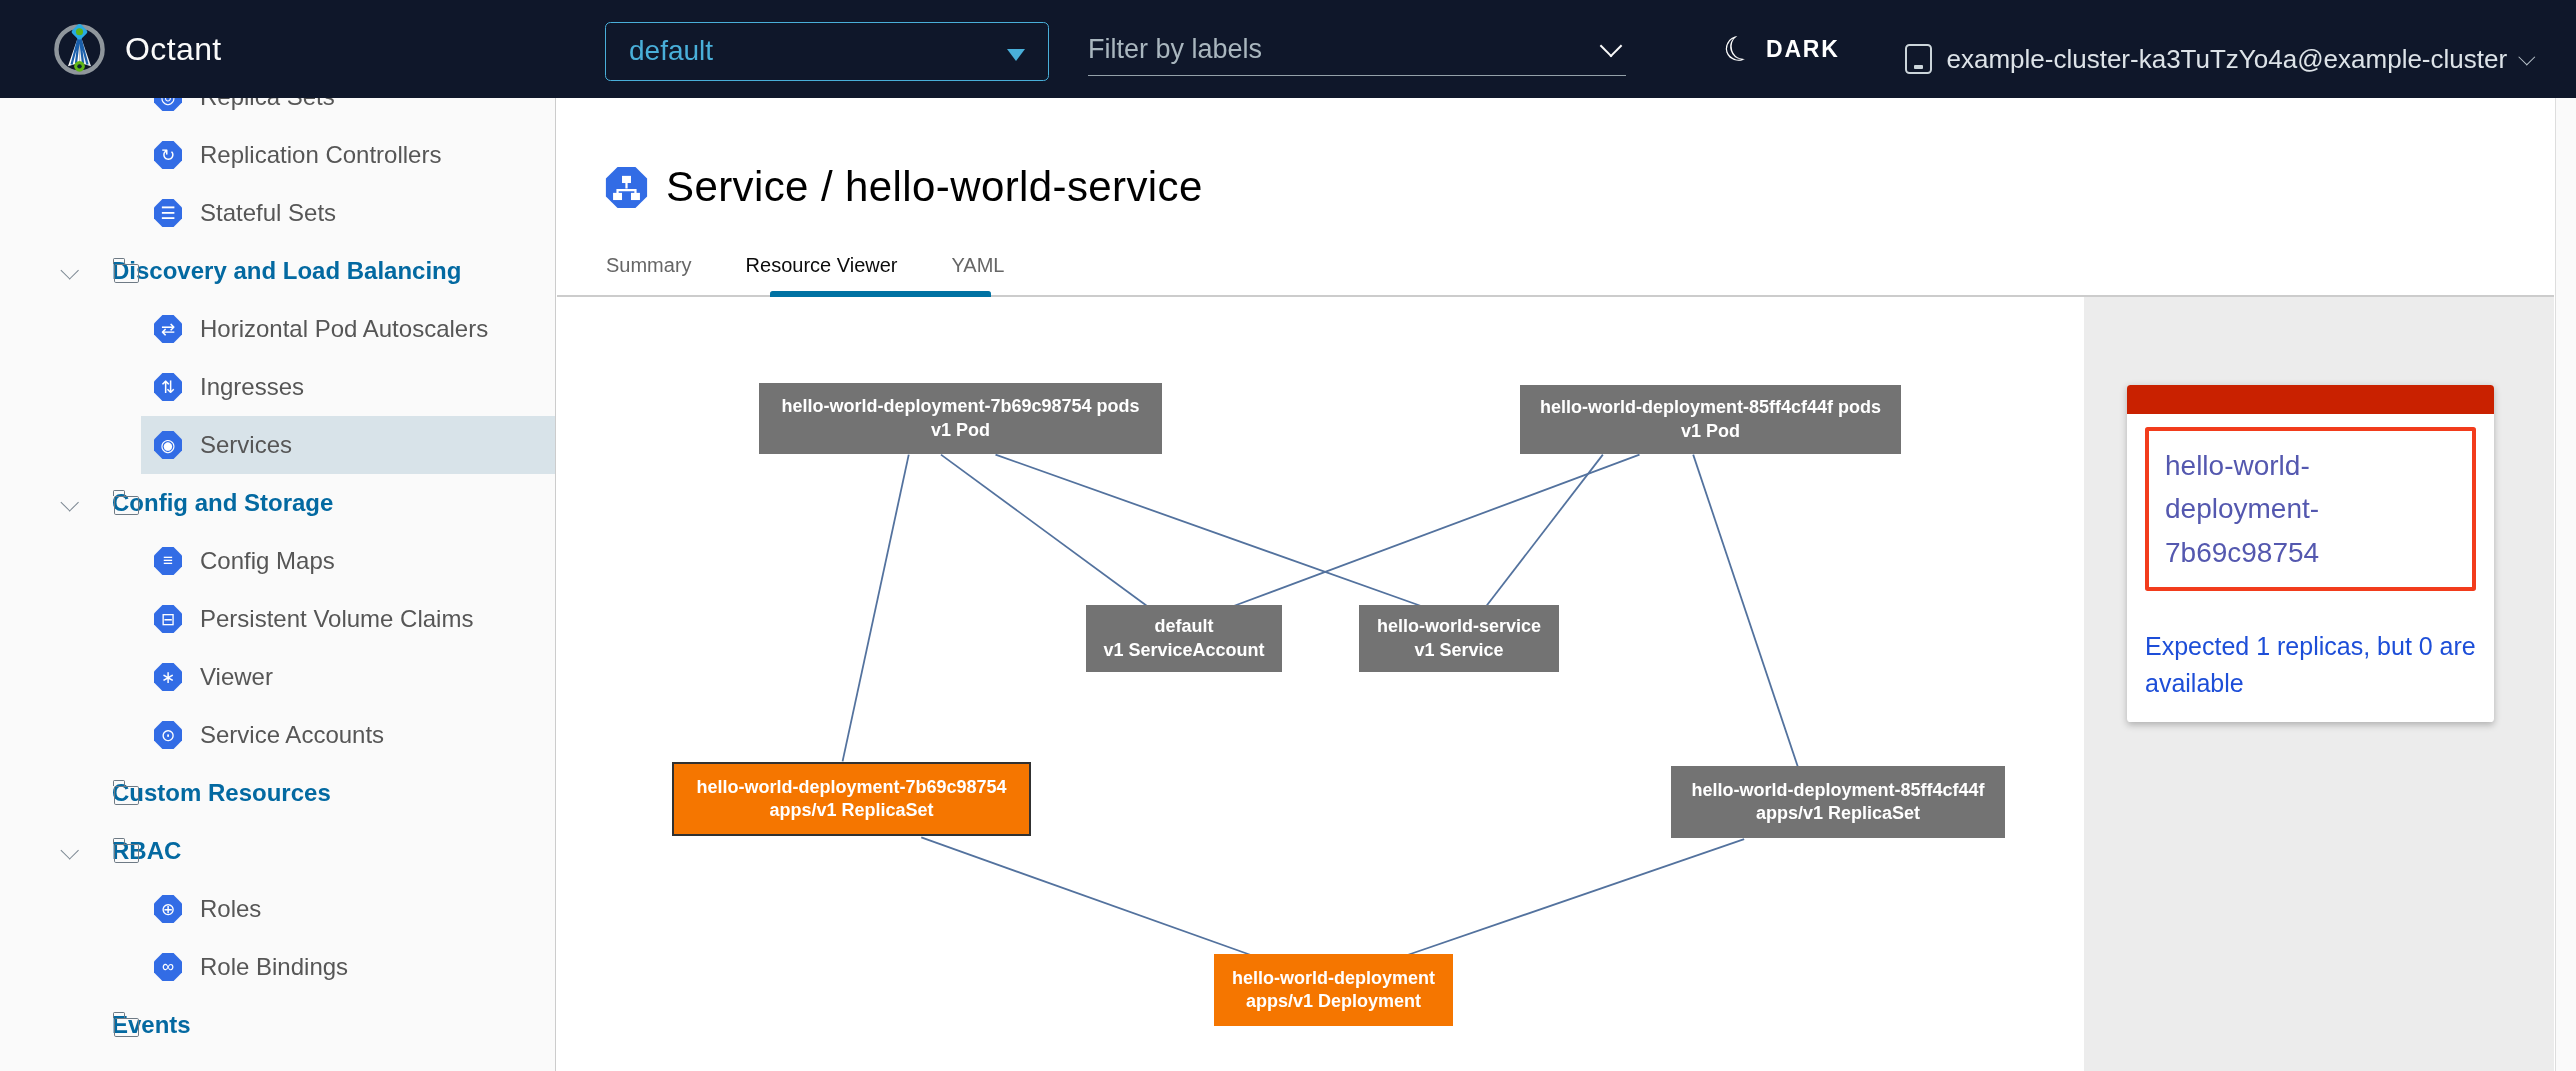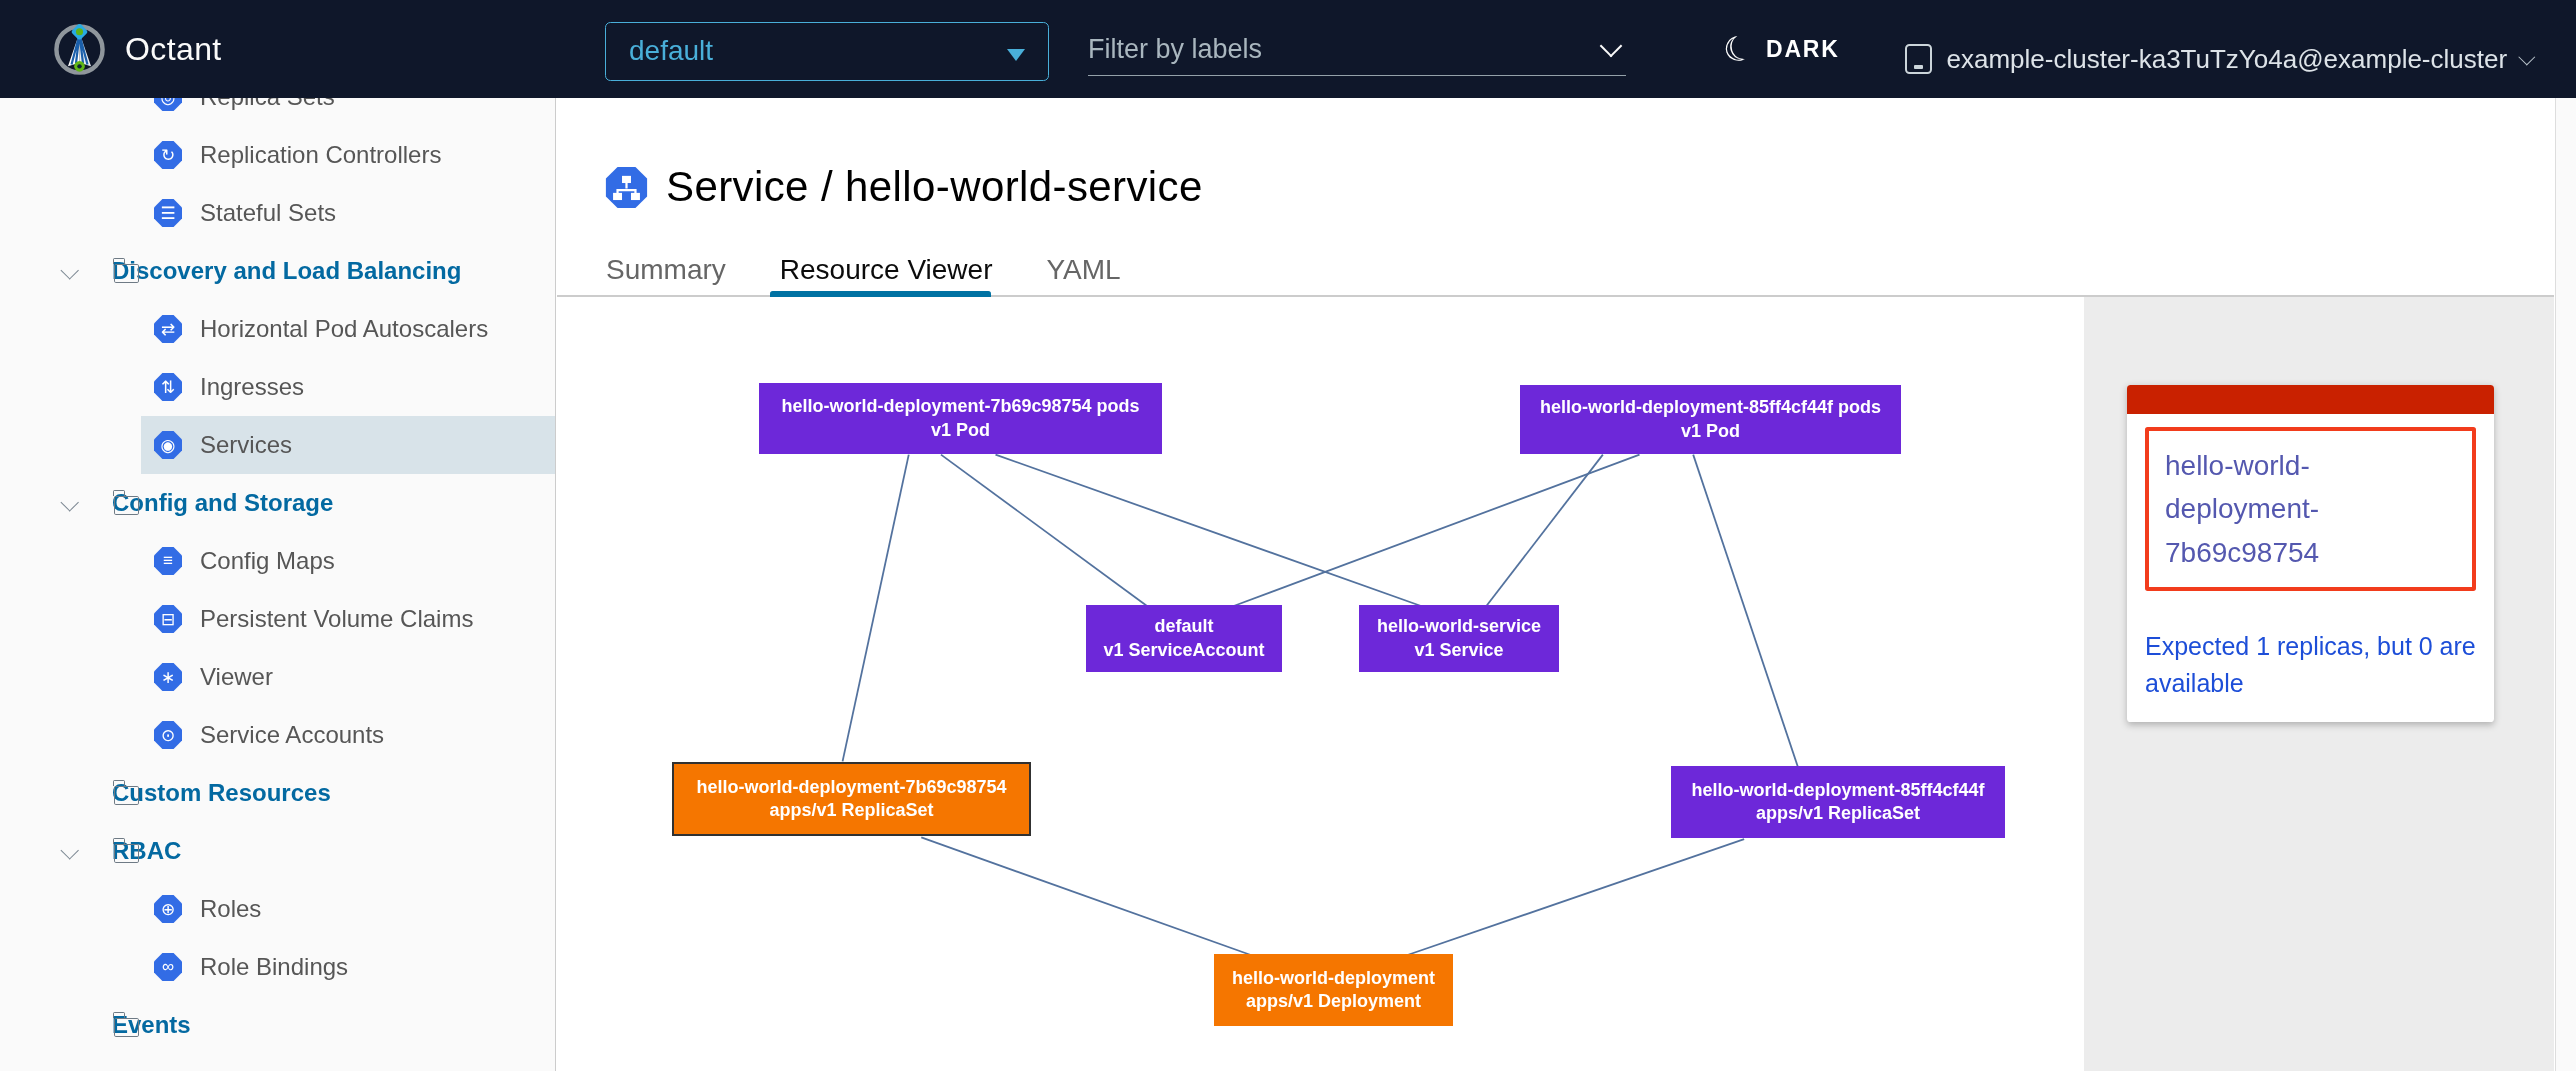--- a/index.html
+++ b/index.html
@@ -58,42 +58,42 @@
   .nav-row.item .label { margin-left:200px; font-size:24px; color:#565656; }
   .nav-row.group .label { margin-left:112px; font-size:24px; font-weight:bold; color:#0369a1; }
 
   
   .content { position:absolute; left:557px; top:98px; width:2019px; height:973px; background:#ffffff; }
 
   .page-title-row { position:absolute; left:605px; top:163px; display:flex; align-items:center; gap:18px; z-index:5; }
   .page-title { font-size:42px; font-weight:300; color:#000000; letter-spacing:0.4px; }
 
   .tabs { position:absolute; left:606px; top:254px; display:flex; gap:54px; z-index:5; }
-  .tab { font-size:28px; color:#666666; cursor:pointer; padding-bottom:9px; }
+  .tab { font-size:20px; color:#666666; cursor:pointer; padding-bottom:9px; }
   .tab.active { color:#0b0b0b; font-weight:500; }
   .tab-underline { position:absolute; left:770px; top:291px; width:221px; height:6.3px; background:#0072A3; border-radius:2.7px 2.7px 0 0; z-index:6; }
   .tabs-rule { position:absolute; left:557px; top:295px; width:1997px; height:1.8px; background:#CCCCCC; z-index:4; }
 
   
   .side-panel { position:absolute; left:2084px; top:297px; width:470px; height:775px; background:#ECECEC; z-index:3; }
   .scroll-strip { position:absolute; left:2555px; top:98px; width:21.5px; height:973px; background:#FAFAFA; border-left:0.9px solid #DDDDDD; z-index:3; }
 
   .alert-card { position:absolute; left:2127px; top:385px; width:367px; background:#ffffff;
     border-radius:3.6px; box-shadow:0 2.7px 7.2px rgba(0,0,0,0.25); overflow:hidden; z-index:8; }
   .alert-card-bar { height:29px; background:#C92100; }
   .alert-card-body { padding:13.4px 18px 19.7px 18px; }
   .alert-box { border:4.5px solid #F23C1C; border-radius:2.7px; padding:12.5px 16px; }
   .alert-link { color:#5458AF; font-size:28px; line-height:1.55; cursor:pointer; overflow-wrap:break-word; }
   .alert-message { margin-top:37px; font-size:25px; line-height:1.5; color:#1d4ed8; }
 
   
   .edges-svg { position:absolute; left:0; top:0; width:2576px; height:1072px; z-index:4; pointer-events:none; }
   .gnode { position:absolute; display:flex; flex-direction:column; align-items:center; justify-content:center;
     color:#ffffff; font-weight:bold; font-size:18px; line-height:1.3; text-align:center; z-index:5; cursor:pointer; }
-  .gnode.ok { background:#6d28d9; }
+  .gnode.ok { background:#737373; }
   .gnode.warning { background:#F57600; }
   .gnode.selected { border:2.7px solid #313131; }
 </style>
 </head>
 <body>
 
 <div class="header">
   <div class="logo">
     <svg width="55" height="55" viewBox="0 0 62 62">
       <circle cx="31" cy="31" r="26" fill="none" stroke="#8F969C" stroke-width="5"></circle>

